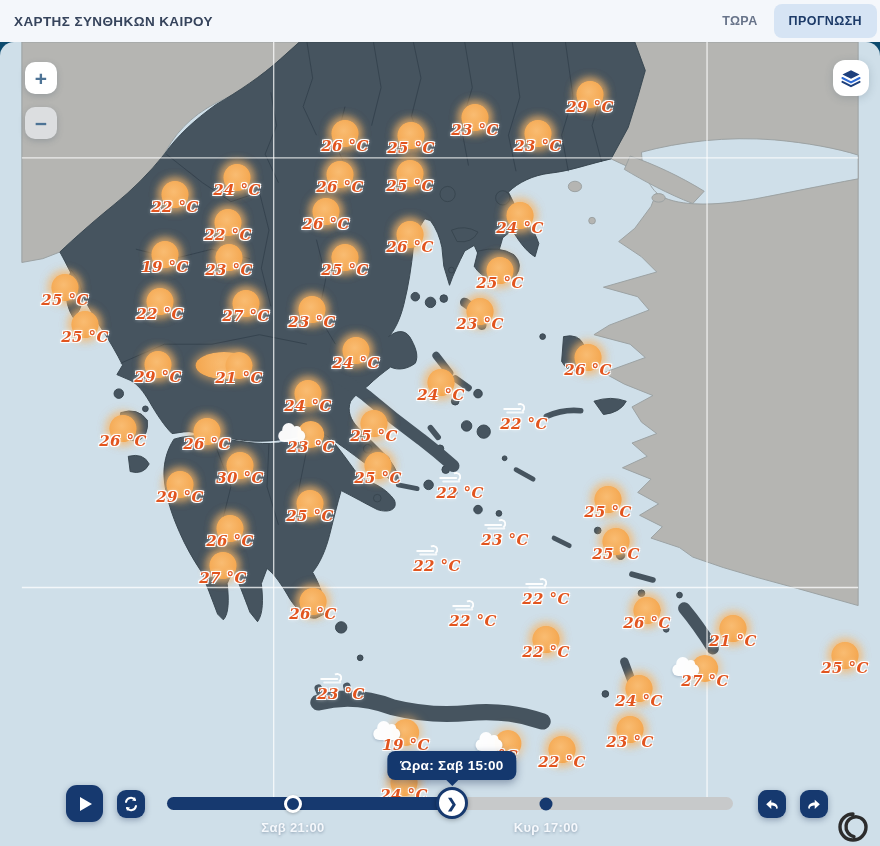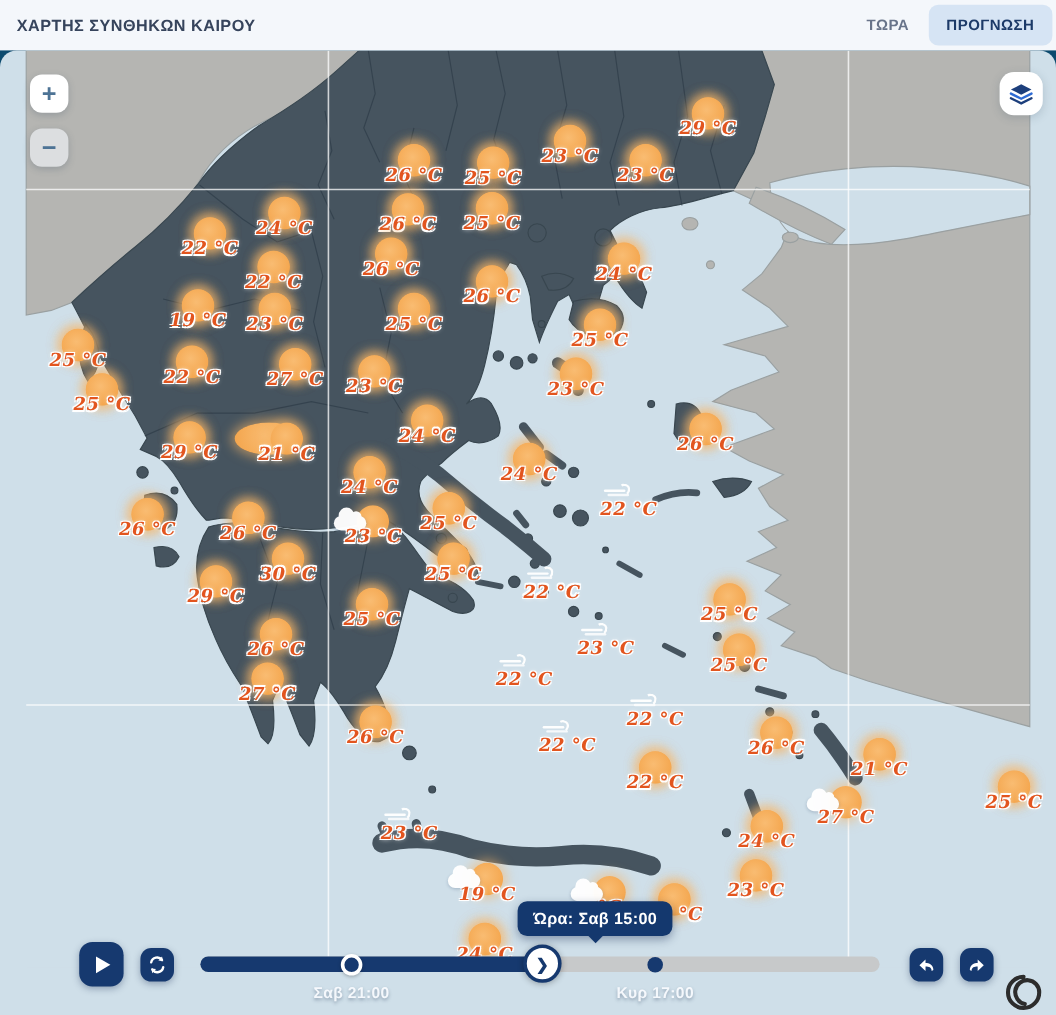--- a/index.html
+++ b/index.html
@@ -75,21 +75,21 @@
   .tick-dot.ring{width:12px;height:12px;border:3px solid #ffffff;box-shadow:0 1px 3px rgba(0,0,0,.25);}
   .tick-dot.plain{width:13px;height:13px;}
   .tick-label{position:absolute;transform:translateX(-50%);top:778px;font-size:13px;font-weight:bold;
     color:rgba(250,252,255,.93);letter-spacing:.3px;text-shadow:0 1px 3px rgba(40,60,90,.4);white-space:nowrap;}
   #thumb{position:absolute;top:761.5px;transform:translate(-50%,-50%);width:26px;height:26px;border-radius:50%;
     background:#ffffff;border:3px solid #16396f;box-shadow:0 1px 5px rgba(0,0,0,.3);
     display:flex;align-items:center;justify-content:center;cursor:grab;
     color:#16396f;font-size:13px;font-weight:bold;top:761px;}
   #time-tooltip{position:absolute;top:709px;transform:translateX(-50%);background:#14386e;color:#fff;
     font-size:13.5px;font-weight:bold;letter-spacing:.3px;border-radius:8px;padding:7px 13px;white-space:nowrap;
-    box-shadow:0 3px 8px rgba(20,40,80,.4);z-index:25;margin-left:44px;}
+    box-shadow:0 3px 8px rgba(20,40,80,.4);z-index:25;}
   #time-tooltip::after{content:"";position:absolute;left:50%;bottom:-6px;transform:translateX(-50%);
     border-left:7px solid transparent;border-right:7px solid transparent;border-top:7px solid #14386e;}
 
   #attribution{position:absolute;left:836px;top:768px;width:34px;height:34px;z-index:22;}
 </style>
 </head>
 <body>
 
 <div id="app">
 

